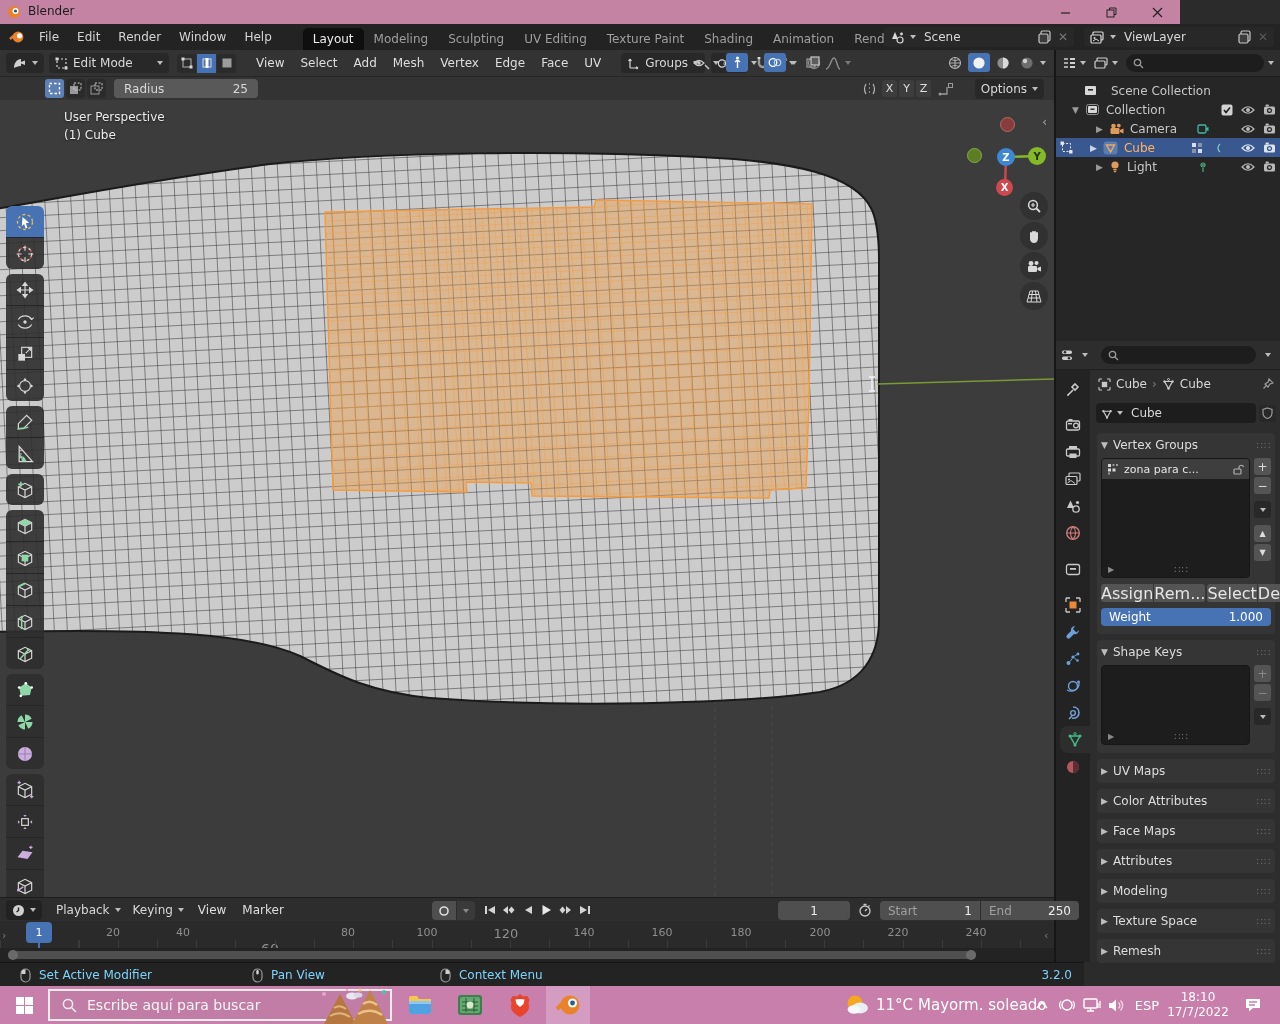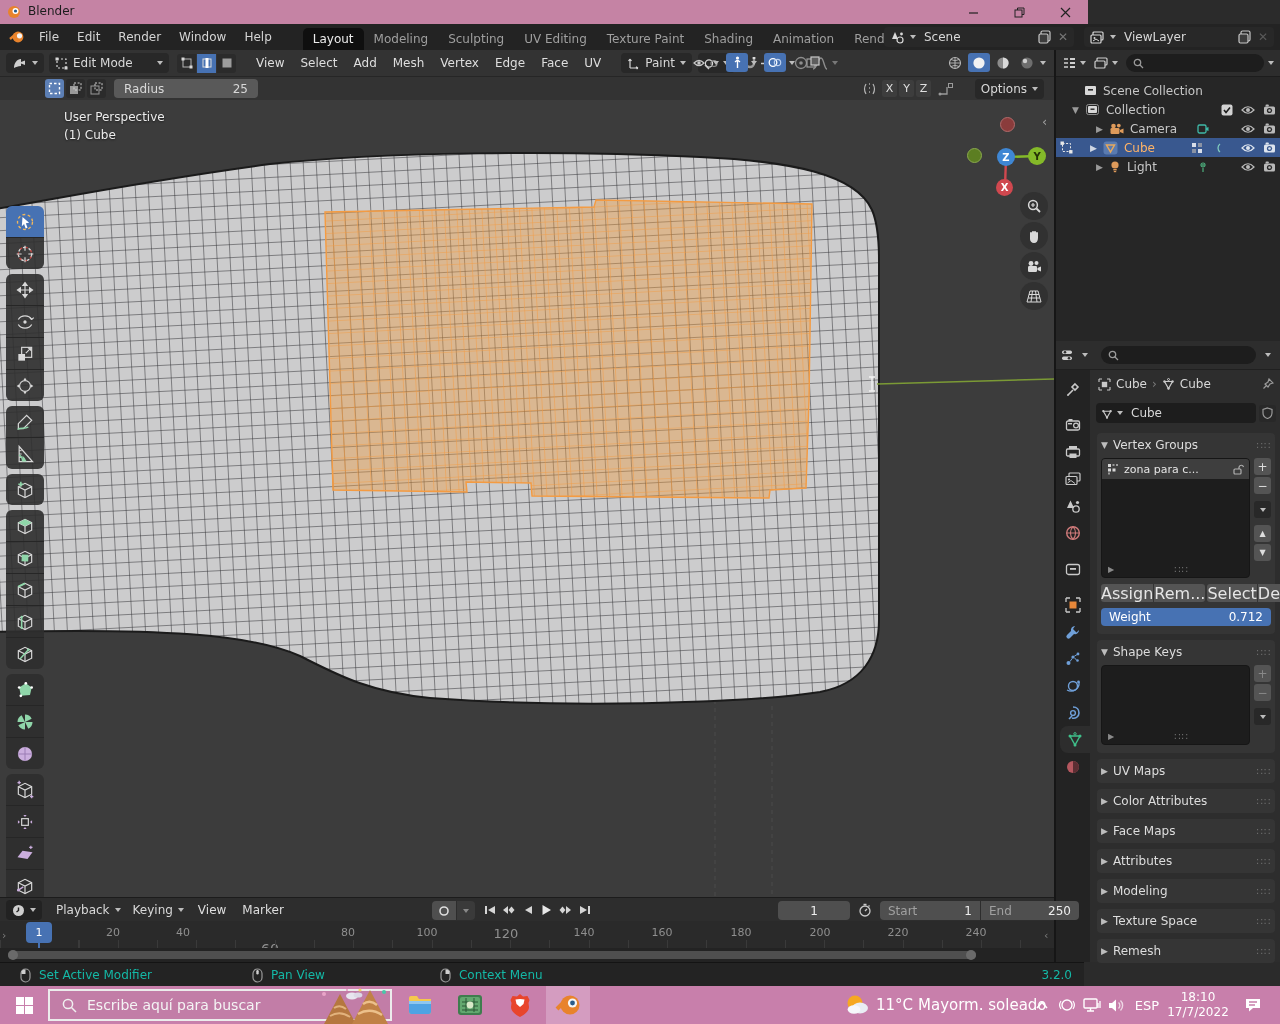--- a/index.html
+++ b/index.html
@@ -4,21 +4,21 @@
 <style>
   html,body{margin:0;padding:0}
   body{background:#000;font-family:"DejaVu Sans",sans-serif}
   #screen{position:relative;width:1280px;height:1024px;overflow:hidden;background:#2b2b2b;font-size:12px;color:#d8d8d8}
   .abs{position:absolute}
   .flex{display:flex;align-items:center}
   .nw{white-space:nowrap}
   .dim{color:#a0a0a0}
   .dimmer{color:#7d7d7d}
   
-  .titlebar{left:0;top:0;width:1088px;height:24px;background:#c583a4;color:#1c1c1c}
+  .titlebar{left:0;top:0;width:1180px;height:24px;background:#c583a4;color:#1c1c1c}
   .winbtn{width:46px;height:24px;display:flex;align-items:center;justify-content:center;color:#222;font-size:12px}
   
   .topbar{left:0;top:24px;width:1280px;height:26px;background:#232323;border-bottom:1px solid #151515}
   .menu-item{padding:0 9px;height:26px;display:flex;align-items:center;color:#d4d4d4}
   .wtab{padding:0 10px;height:22px;margin-top:4px;display:flex;align-items:center;color:#9f9f9f;border-radius:5px 5px 0 0}
   .wtab.active{background:#0f0f0f;color:#ececec}
   .idsel{height:20px;background:#282828;border-radius:4px;display:flex;align-items:center}
   .idsel .ico{width:26px;display:flex;justify-content:center;align-items:center}
   
   .vph{left:0;top:50px;width:1054px;height:26px;background:#333333;border-bottom:1px solid #262626}
@@ -68,21 +68,21 @@
   .wslider{background:#4772b3;border-radius:4px;height:18px;display:flex;align-items:center;color:#fff;padding:0 8px}
   
   .tl-h{left:0;top:897px;width:1054px;height:24px;background:#2d2d2d;border-top:1px solid #1c1c1c}
   .tl-ruler{left:0;top:921px;width:1054px;height:27px;background:#2a2a2a;color:#8f8f8f}
   .tl-ticks{position:absolute;left:0;top:19px;width:1054px;height:8px;background:repeating-linear-gradient(90deg,#3a3a3a 0 1px,transparent 1px 39.25px)}
   .tl-scroll{left:0;top:948px;width:1054px;height:14px;background:#232323}
   .tbtn{width:19px;height:18px;display:flex;align-items:center;justify-content:center}
   .frame-pill{background:#4f4f4f;border-radius:4px;height:19px;display:flex;align-items:center;justify-content:center;color:#eee}
   .playhead{position:absolute;background:#4772b3;border-radius:4px;color:#fff;display:flex;align-items:center;justify-content:center;font-size:11px}
   
-  .statusbar{left:0;top:962px;width:1084px;height:24px;background:#232323;border-top:1px solid #141414;color:#14b8a6}
+  .statusbar{left:0;top:962px;width:1084px;height:24px;background:#232323;border-top:1px solid #141414;color:#7dd3fc}
   
   .taskbar{left:0;top:986px;width:1280px;height:38px;background:#c87fab;color:#fff}
   .tsearch{position:absolute;left:48px;top:3px;width:344px;height:32px;border:2px solid #ececec;background:#c27da7;display:flex;align-items:center;gap:10px;padding:0 0 0 12px;box-sizing:border-box;color:#f4f4f4;font-size:14px}
   .tkicon{position:absolute;top:0;width:44px;height:38px;display:flex;align-items:center;justify-content:center}
   .tray{position:absolute;top:0;height:38px;display:flex;align-items:center;justify-content:center;color:#fff}
   svg{display:block}
 </style>
 </head>
 <body>
 
@@ -237,21 +237,21 @@
     <div class="hmenu">Add</div>
     <div class="hmenu">Mesh</div>
     <div class="hmenu">Vertex</div>
     <div class="hmenu">Edge</div>
     <div class="hmenu">Face</div>
     <div class="hmenu">UV</div>
     <div class="drop" style="margin-left:12px">
       <svg width="13" height="13" viewBox="0 0 13 13">
           <path d="M3 11 L3 2 M3 11 L11 11 M3 2 L1.5 4 M3 2 L4.5 4 M11 11 L9 9.8 M11 11 L9.6 12" stroke="#d8d8d8" stroke-width="1.2" fill="none"></path>
         </svg>
-      <span>Paint</span>
+      <span>Groups</span>
       <span class="caret"></span>
     </div>
     <div class="drop" style="margin-left:6px">
       <svg width="14" height="13" viewBox="0 0 14 13">
           <circle cx="5" cy="6.5" r="3.6" fill="none" stroke="#d8d8d8" stroke-width="1.2"></circle>
           <circle cx="10" cy="6.5" r="3" fill="none" stroke="#8f8f8f" stroke-width="1.2"></circle>
         </svg>
       <span class="caret"></span>
     </div>
     <div class="flex" style="margin-left:8px;gap:3px">
@@ -603,21 +603,21 @@
       <span class="caret"></span>
       <div class="search" style="flex:1;margin-left:4px">
         <svg width="11" height="11" viewBox="0 0 11 11">
             <circle cx="4.5" cy="4.5" r="3.2" fill="none" stroke="#9a9a9a" stroke-width="1.3"></circle>
             <path d="M7 7 L10 10" stroke="#9a9a9a" stroke-width="1.3"></path>
           </svg>
       </div>
       <span class="caret"></span>
     </div>
 
-    <div class="orow" style="padding-left:28px;gap:6px;margin-top:4px">
+    <div class="orow" style="padding-left:28px;gap:14px;margin-top:4px">
       <svg width="13" height="11" viewBox="0 0 13 11">
           <rect x="1" y="1" width="11" height="9" rx="1" fill="#d8d8d8"></rect>
           <rect x="4" y="4" width="5" height="1.6" fill="#262626"></rect>
         </svg>
       <span class="oname">Scene Collection</span>
     </div>
     <div class="orow" style="padding-left:16px;gap:6px">
       <span style="color:#9a9a9a;font-size:9px">▼</span>
       <svg width="15" height="13" viewBox="0 0 15 13">
           <rect x="1.5" y="1.5" width="12" height="10" rx="2" fill="none" stroke="#8f8f8f"></rect>
@@ -934,21 +934,21 @@
         </div>
         <div class="flex" style="gap:1px;margin-top:6px">
           <div class="gbtn" style="flex:1.05;border-radius:3px 0 0 3px">Assign</div>
           <div class="gbtn" style="flex:1.05;border-radius:0 3px 3px 0">Rem...</div>
           <div style="width:10px"></div>
           <div class="gbtn" style="flex:1.05;border-radius:3px 0 0 3px">Select</div>
           <div class="gbtn" style="flex:1.05;border-radius:0 3px 3px 0">Desel...</div>
         </div>
         <div class="wslider" style="margin-top:6px">
           <span>Weight</span>
-          <span style="margin-left:auto">0.712</span>
+          <span style="margin-left:auto">1.000</span>
         </div>
       </div>
 
       <div class="panel">
         <div class="phead">
           <span style="font-size:9px;color:#bdbdbd">▼</span>
           <span>Shape Keys</span>
           <span class="grip">∷∷</span>
         </div>
         <div class="flex" style="align-items:flex-start;gap:4px;margin-top:3px">

